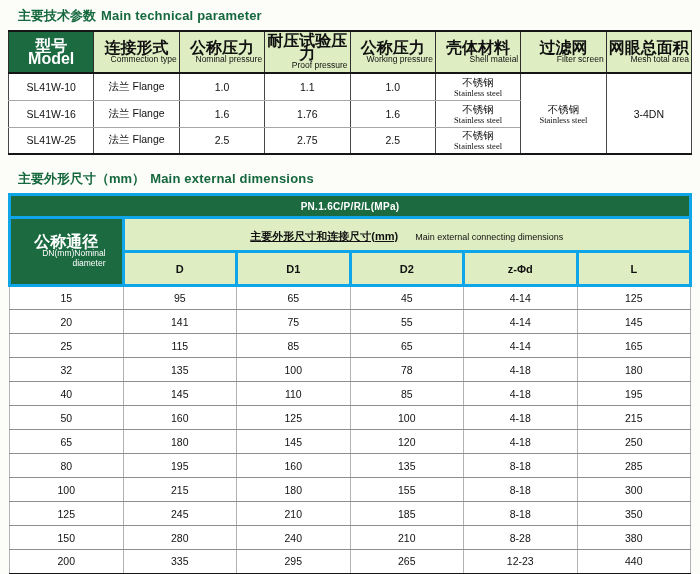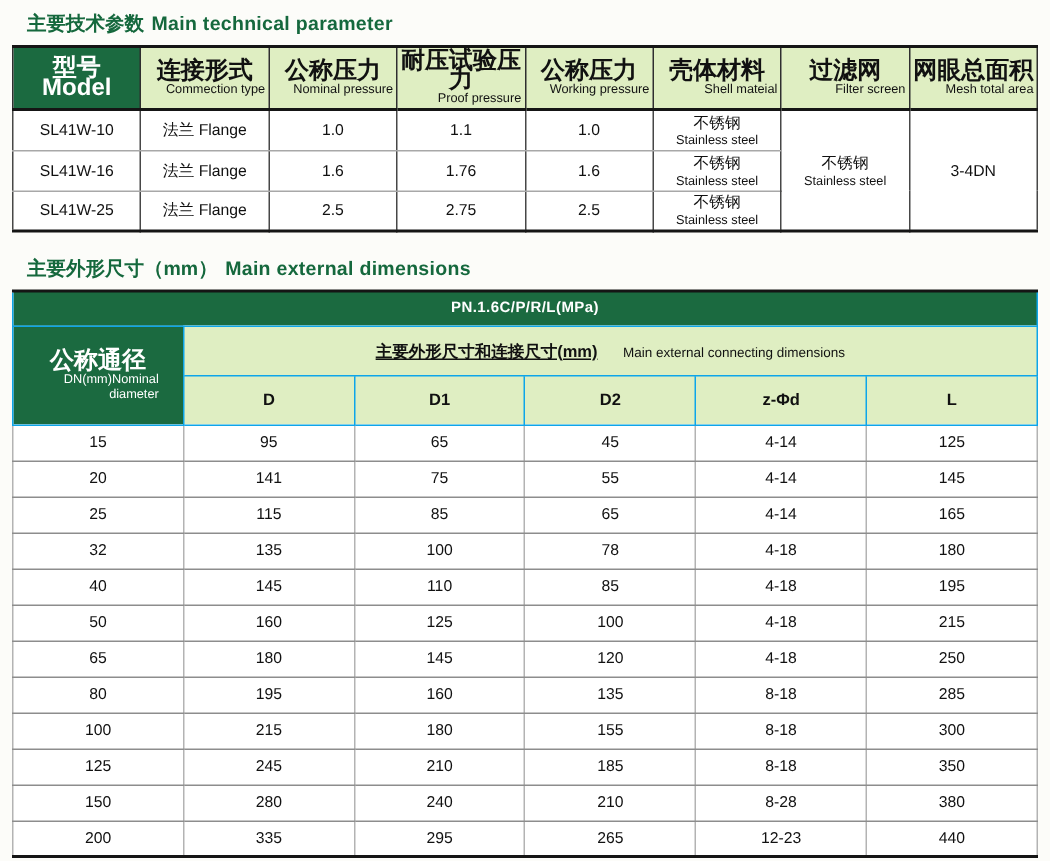--- a/index.html
+++ b/index.html
@@ -53,30 +53,30 @@
   .t1 tbody td {
     height: 27px;
     font-size: 10.5px;
     border-left: 1px solid #474747;
     border-right: 1px solid #474747;
     border-top: 1px solid #a8a8a8;
     border-bottom: 1px solid #a8a8a8;
     background: #fff;
   }
   .cell-zh { font-size: 10.5px; line-height: 12px; }
-  .cell-en { font-size: 8.5px; line-height: 10px; }
+  .cell-en { font-size: 8.5px; line-height: 10px; font-family: Liberation Serif, serif; }
 
   
   .t2 {
     border-top: 2px solid #151515;
     border-bottom: 2px solid #151515;
     border-left: 1px solid #9a9a9a;
     border-right: 1px solid #9a9a9a;
   }
-  .t2 thead th { border: 1px solid #0ea5e9; }
+  .t2 thead th { border: 3px solid #0ea5e9; }
   .t2 .banner {
     background: var(--dark-green, #1b6a40);
     color: #fff;
     font-size: 10px;
     font-weight: 700;
     height: 23px;
     letter-spacing: 0.3px;
   }
   .t2 th.dn-head {
     background: var(--dark-green, #1b6a40);

